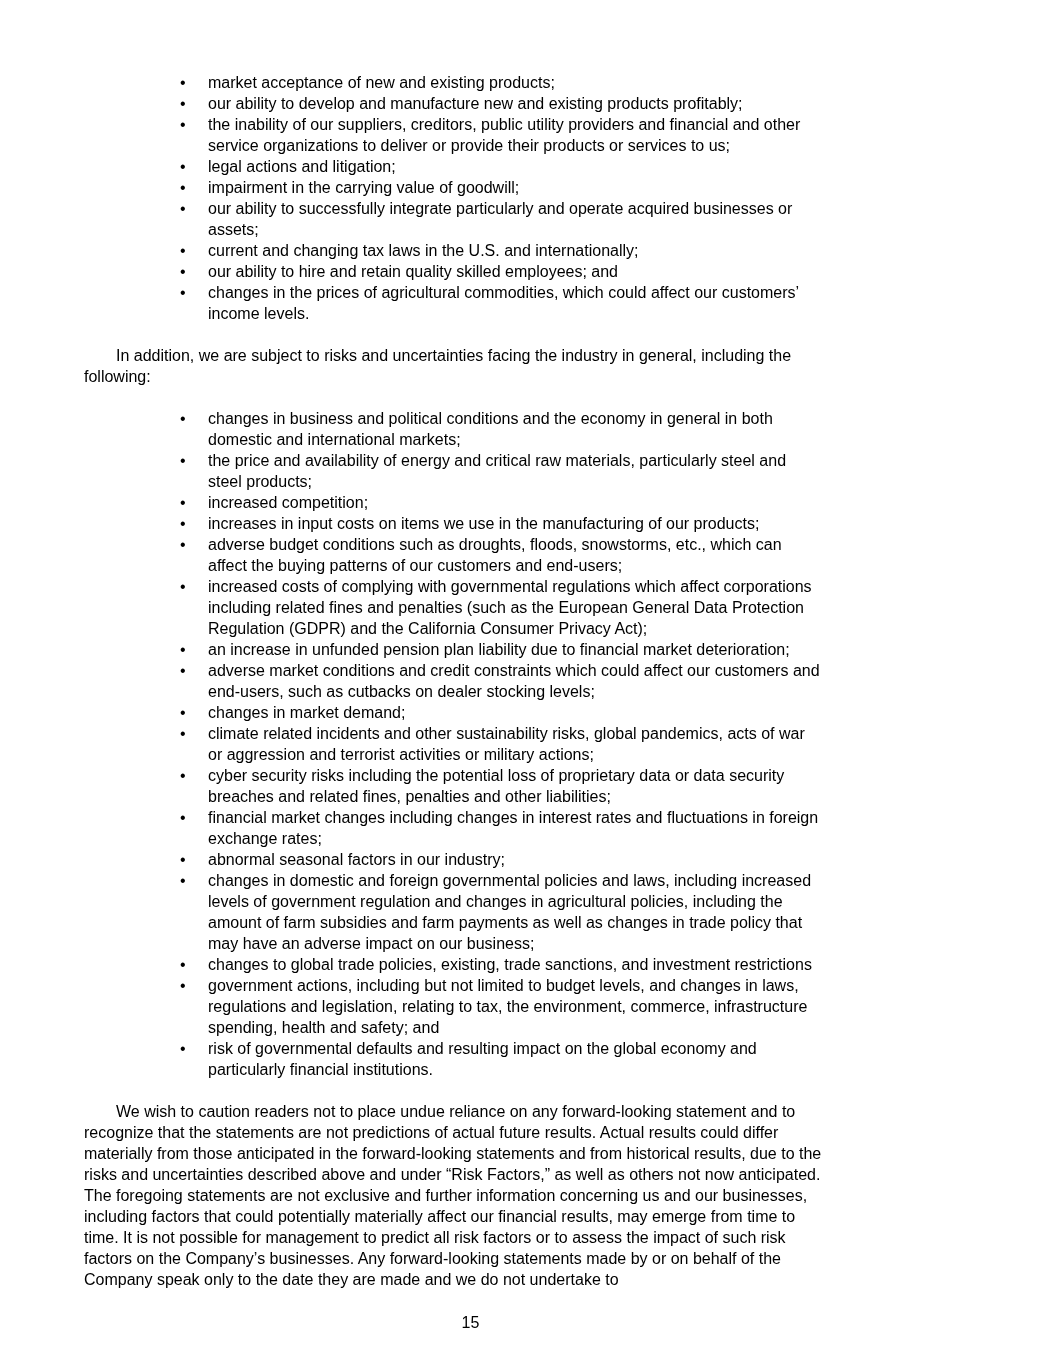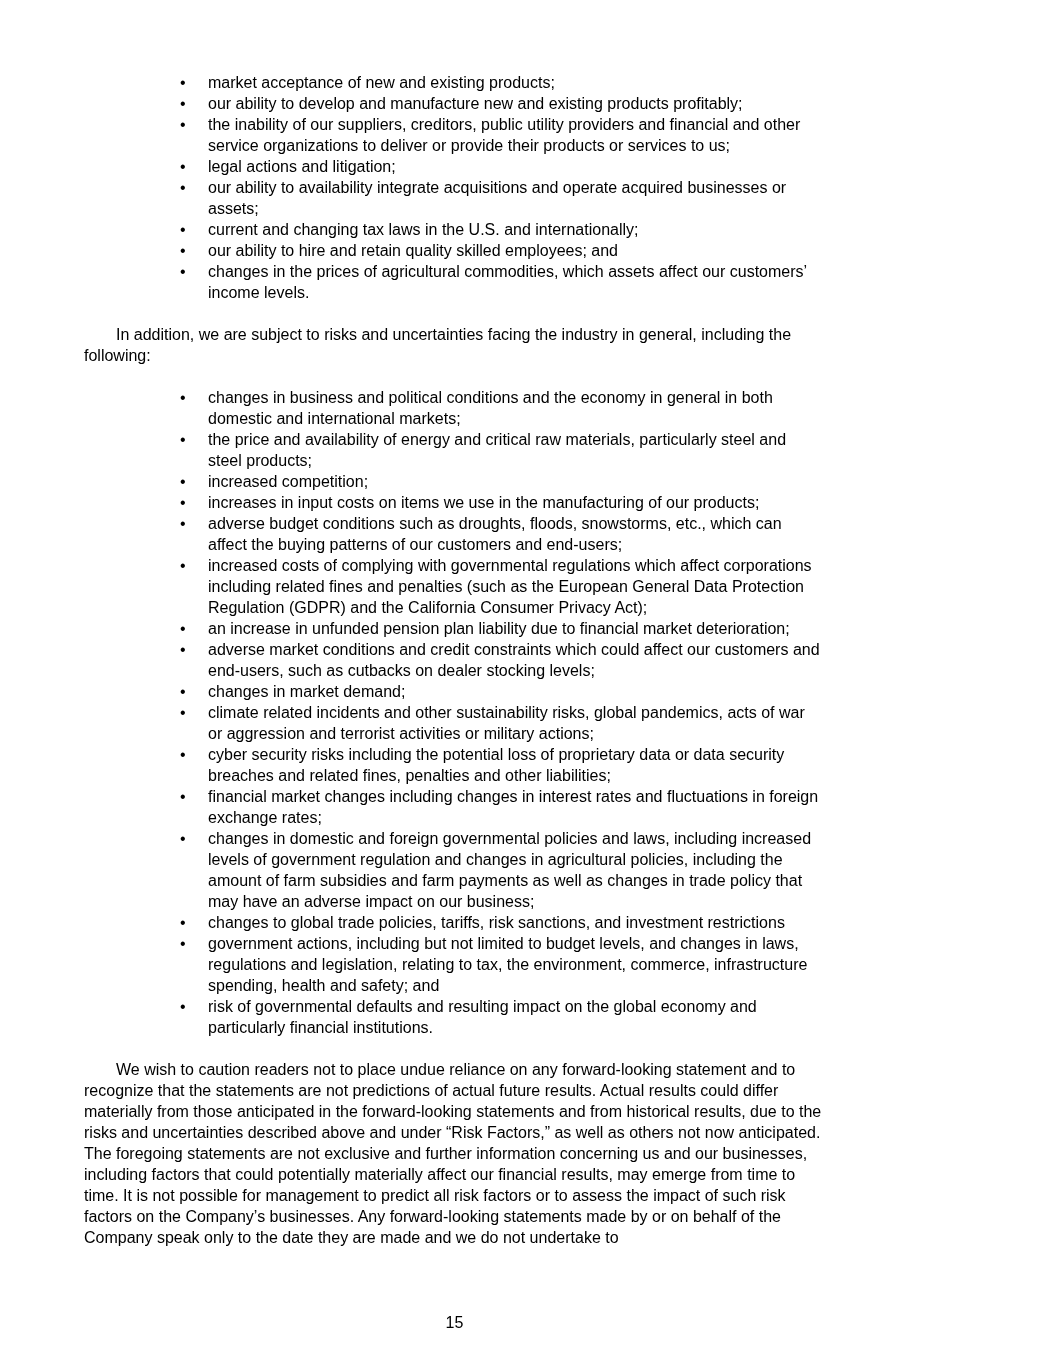--- a/index.html
+++ b/index.html
@@ -39,59 +39,61 @@
     margin: 21px 0;
     text-indent: 32px;
   }
   p.body-para.caution {
     margin-top: 21px;
     margin-bottom: 4px;
   }
   .page-number {
     position: absolute;
     bottom: 32px;
-    left: 0;
+    left: 16px;
     width: 100%;
     text-align: center;
     font-size: 16px;
   }
 </style>
 </head>
 <body>
 
 <div class="page">
 
   <ul class="risk-list">
     <li>market acceptance of new and existing products;</li>
     <li>our ability to develop and manufacture new and existing products profitably;</li>
     <li>the inability of our suppliers, creditors, public utility providers and financial and other service organizations to deliver or provide their products or services to us;</li>
     <li>legal actions and litigation;</li>
-    <li>our ability to availability integrate acquisitions and operate acquired businesses or assets;</li>
+    <li>impairment in the carrying value of goodwill;</li>
+    <li>our ability to successfully integrate particularly and operate acquired businesses or assets;</li>
     <li>current and changing tax laws in the U.S. and internationally;</li>
     <li>our ability to hire and retain quality skilled employees; and</li>
-    <li>changes in the prices of agricultural commodities, which assets affect our customers’ income levels.</li>
+    <li>changes in the prices of agricultural commodities, which could affect our customers’ income levels.</li>
   </ul>
 
   <p class="body-para">In addition, we are subject to risks and uncertainties facing the industry in general, including the following:</p>
 
   <ul class="risk-list">
     <li>changes in business and political conditions and the economy in general in both domestic and international markets;</li>
     <li>the price and availability of energy and critical raw materials, particularly steel and steel products;</li>
     <li>increased competition;</li>
     <li>increases in input costs on items we use in the manufacturing of our products;</li>
     <li>adverse budget conditions such as droughts, floods, snowstorms, etc., which can affect the buying patterns of our customers and end-users;</li>
     <li>increased costs of complying with governmental regulations which affect corporations including related fines and penalties (such as the European General Data Protection Regulation (GDPR) and the California Consumer Privacy Act);</li>
     <li>an increase in unfunded pension plan liability due to financial market deterioration;</li>
     <li>adverse market conditions and credit constraints which could affect our customers and end-users, such as cutbacks on dealer stocking levels;</li>
     <li>changes in market demand;</li>
     <li>climate related incidents and other sustainability risks, global pandemics, acts of war or aggression and terrorist activities or military actions;</li>
     <li>cyber security risks including the potential loss of proprietary data or data security breaches and related fines, penalties and other liabilities;</li>
     <li>financial market changes including changes in interest rates and fluctuations in foreign exchange rates;</li>
+    <li>abnormal seasonal factors in our industry;</li>
     <li>changes in domestic and foreign governmental policies and laws, including increased levels of government regulation and changes in agricultural policies, including the amount of farm subsidies and farm payments as well as changes in trade policy that may have an adverse impact on our business;</li>
-    <li>changes to global trade policies, tariffs, risk sanctions, and investment restrictions</li>
+    <li>changes to global trade policies, existing, trade sanctions, and investment restrictions</li>
     <li>government actions, including but not limited to budget levels, and changes in laws, regulations and legislation, relating to tax, the environment, commerce, infrastructure spending, health and safety; and</li>
     <li>risk of governmental defaults and resulting impact on the global economy and particularly financial institutions.</li>
   </ul>
 
   <p class="body-para caution">We wish to caution readers not to place undue reliance on any forward-looking statement and to recognize that the statements are not predictions of actual future results. Actual results could differ materially from those anticipated in the forward-looking statements and from historical results, due to the risks and uncertainties described above and under “Risk Factors,” as well as others not now anticipated. The foregoing statements are not exclusive and further information concerning us and our businesses, including factors that could potentially materially affect our financial results, may emerge from time to time. It is not possible for management to predict all risk factors or to assess the impact of such risk factors on the Company’s businesses.  Any forward-looking statements made by or on behalf of the Company speak only to the date they are made and we do not undertake to</p>
 
   <div class="page-number">15</div>
 
 </div>
 

